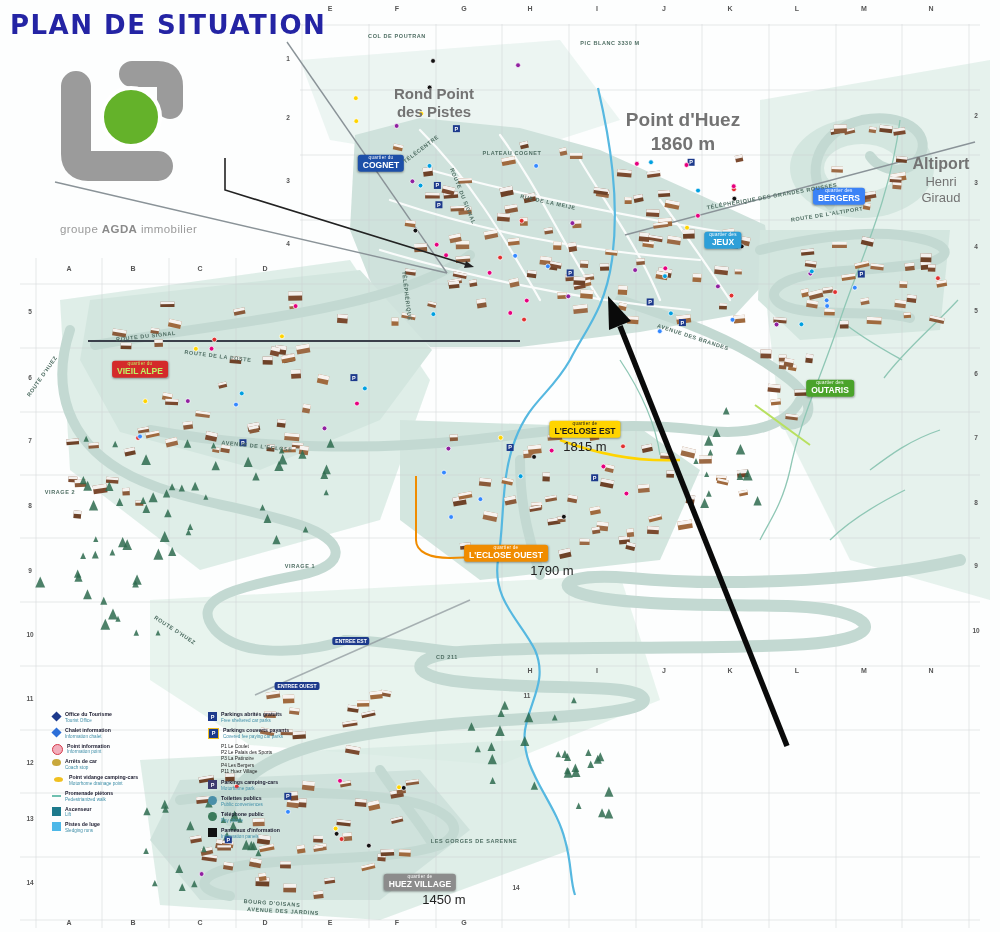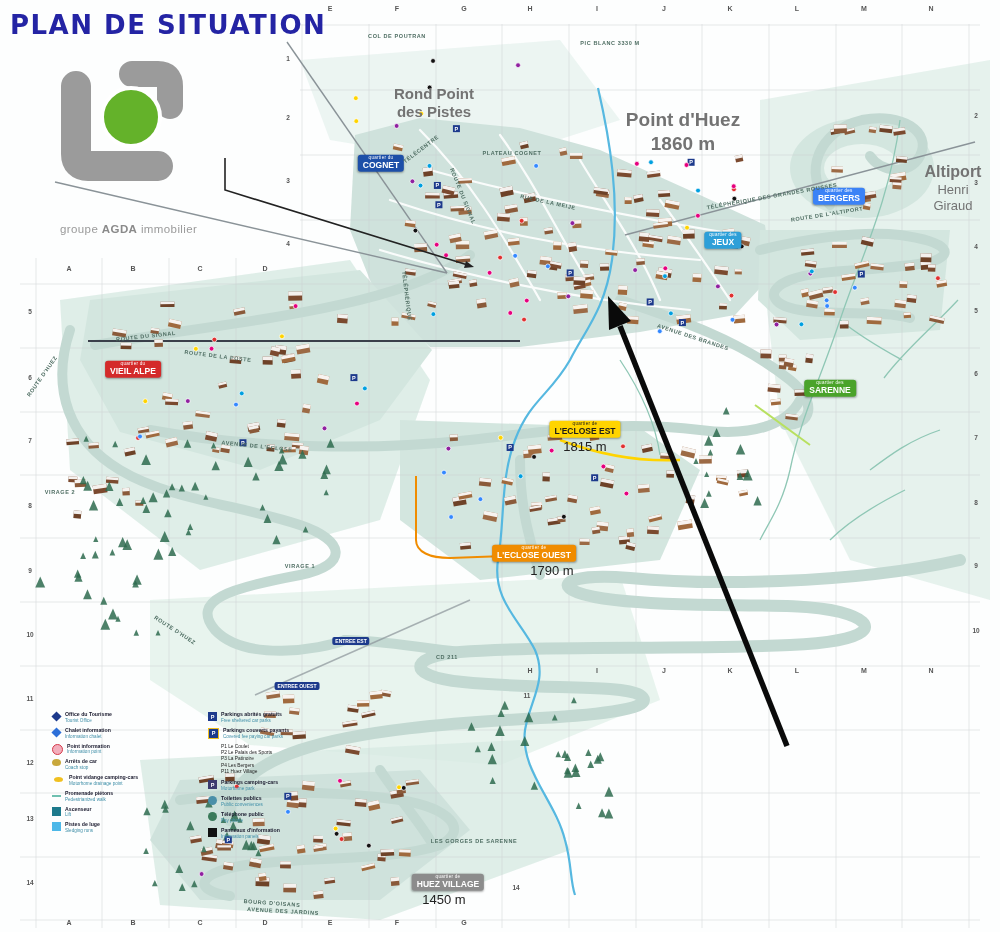--- a/index.html
+++ b/index.html
@@ -8,21 +8,21 @@
   .title{position:absolute;left:10px;top:10px;font-size:26px;font-weight:700;
          color:#2424a4;letter-spacing:1.5px;font-family:"DejaVu Sans",sans-serif;}
   .logo-word{position:absolute;left:57px;top:186px;font-size:29px;font-weight:700;
              font-family:"DejaVu Sans",sans-serif;}
   .logo-word .gray{color:#8f8f8f}.logo-word .green{color:#64b22a}
   .logo-sub{position:absolute;left:60px;top:223px;font-size:11.5px;color:#9a9a9a;letter-spacing:.4px;}
   .logo-sub b{color:#8a8a8a}
   .landmark{position:absolute;transform:translate(-50%,-50%);text-align:center;color:#737373;}
   .lm-rond{left:434px;top:103px;font-size:15px;font-weight:600;line-height:1.18;}
   .lm-alpe{left:683px;top:132px;font-size:19px;font-weight:600;line-height:1.25;}
-  .lm-altiport{left:941px;top:188px;font-size:16px;font-weight:700;line-height:1.25;margin-left:12px;}
+  .lm-altiport{left:941px;top:180px;font-size:16px;font-weight:700;line-height:1.25;}
   .lm-altiport .sub{font-size:13px;font-weight:400;}
   .carlina{position:absolute;left:815px;top:781px;transform:translate(-50%,-50%);
            font-size:27px;font-weight:700;color:#060606;white-space:nowrap;
            font-family:"DejaVu Sans",sans-serif;}
   .chip{position:absolute;transform:translate(-50%,-50%);text-align:center;border-radius:3px;
         padding:1px 5px 2px;line-height:1.05;box-shadow:0 1px 2px rgba(0,0,0,.3);}
   .chip .pre{display:block;font-size:4.5px;letter-spacing:.3px;}
   .chip .nm{display:block;font-size:8.5px;font-weight:700;white-space:nowrap;}
   .alt{position:absolute;transform:translate(-50%,-50%);font-size:13px;color:#222;white-space:nowrap;}
   .entree{position:absolute;transform:translate(-50%,-50%);background:#1d3a8c;color:#fff;
@@ -1575,39 +1575,39 @@
         <span class="nm">COGNET</span>
       </div>
       <div class="chip" style="left: 723px; top: 240px; background: rgb(45, 159, 216); color: rgb(255, 255, 255);">
         <span class="pre">quartier des</span>
         <span class="nm">JEUX</span>
       </div>
       <div class="chip" style="left: 839px; top: 196px; background: #3b82f6; color: rgb(255, 255, 255);">
         <span class="pre">quartier des</span>
         <span class="nm">BERGERS</span>
       </div>
-      <div class="chip" style="left: 133px; top: 369px; background: rgb(212, 42, 42); color: #ffffff;">
+      <div class="chip" style="left: 140px; top: 369px; background: rgb(212, 42, 42); color: #bef264;">
         <span class="pre">quartier du</span>
         <span class="nm">VIEIL ALPE</span>
       </div>
       <div class="chip" style="left: 830px; top: 388px; background: rgb(74, 163, 42); color: rgb(255, 255, 255);">
         <span class="pre">quartier des</span>
-        <span class="nm">SARENNE</span>
+        <span class="nm">OUTARIS</span>
       </div>
       <div class="chip" style="left: 585px; top: 429px; background: rgb(255, 212, 0); color: rgb(26, 26, 26);">
         <span class="pre">quartier de</span>
         <span class="nm">L'ECLOSE EST</span>
       </div>
       <div class="alt" style="left: 585px; top: 446px;">1815 m</div>
-      <div class="chip" style="left: 534px; top: 553px; background: rgb(240, 140, 0); color: rgb(255, 255, 255);">
+      <div class="chip" style="left: 506px; top: 553px; background: rgb(240, 140, 0); color: rgb(255, 255, 255);">
         <span class="pre">quartier de</span>
         <span class="nm">L'ECLOSE OUEST</span>
       </div>
       <div class="alt" style="left: 552px; top: 570px;">1790 m</div>
-      <div class="chip" style="left: 448px; top: 882px; background: rgb(140, 140, 140); color: rgb(255, 255, 255);">
+      <div class="chip" style="left: 420px; top: 882px; background: rgb(140, 140, 140); color: rgb(255, 255, 255);">
         <span class="pre">quartier de</span>
         <span class="nm">HUEZ VILLAGE</span>
       </div>
       <div class="alt" style="left: 444px; top: 899px;">1450 m</div>
       <div class="entree" style="left: 351px; top: 641px;">ENTREE EST</div>
       <div class="entree" style="left: 297px; top: 686px;">ENTREE OUEST</div>
       <div class="road" style="left: 146px; top: 336px; transform: translate(-50%, -50%) rotate(-6deg);">ROUTE DU SIGNAL</div>
       <div class="road" style="left: 218px; top: 356px; transform: translate(-50%, -50%) rotate(7deg);">ROUTE DE LA POSTE</div>
       <div class="road" style="left: 463px; top: 196px; transform: translate(-50%, -50%) rotate(68deg);">ROUTE DU SIGNAL</div>
       <div class="road" style="left: 257px; top: 446px; transform: translate(-50%, -50%) rotate(6deg);">AVENUE DE L'ECLOSE</div>

